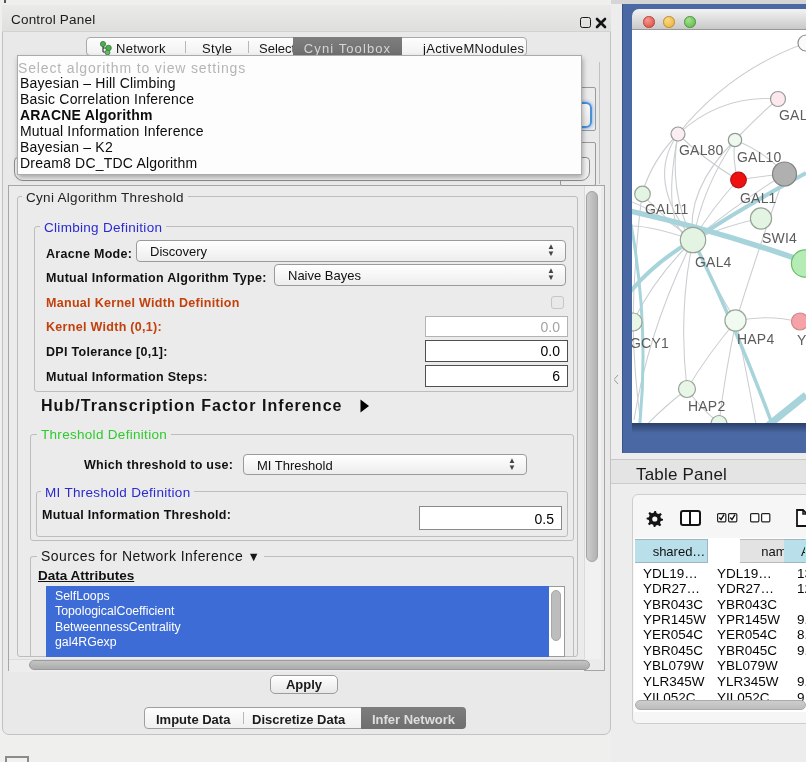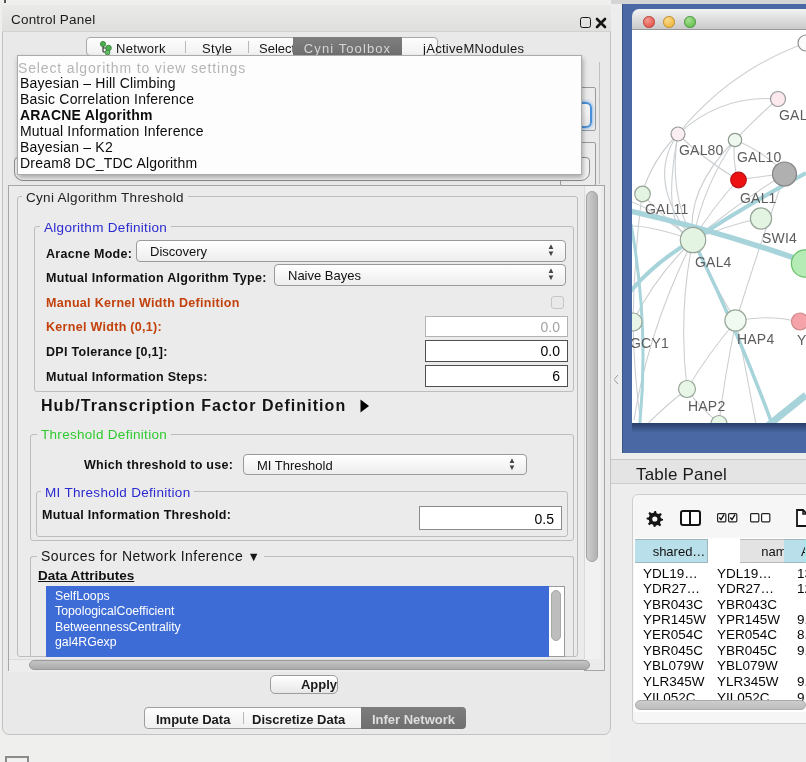--- a/index.html
+++ b/index.html
@@ -9,21 +9,21 @@
   
   #cpwin{left:2px;top:5px;width:609px;height:730px;background:#e9e9e9;
     border:1px solid #c2c2c2;border-radius:3px 3px 7px 7px;box-sizing:border-box;}
   #cptitle{left:2px;top:5px;width:609px;height:27px;
     background:linear-gradient(#eaeae9,#dfdfde);border-bottom:1px solid #d2d2d2;
     border-radius:3px 3px 0 0;box-sizing:border-box;text-align:center;}
   #cptitle span{position:absolute;left:9px;top:7px;font-size:13.5px;letter-spacing:0.2px;color:#1b1b1b;}
   #minbox{left:580px;top:17px;width:11px;height:11px;border:1.7px solid #181818;border-radius:2.5px;box-sizing:border-box;}
   #closex{left:595px;top:17px;}
   
-  #tabbar{left:86px;top:37px;width:352px;height:19px;background:linear-gradient(#fdfdfd,#f1f1f1);
+  #tabbar{left:86px;top:37px;width:441px;height:19px;background:linear-gradient(#fdfdfd,#f1f1f1);
     border:1px solid #a9a9a9;border-radius:4px;box-sizing:border-box;}
   .tabsep{position:absolute;top:3px;width:1px;height:12px;background:#b8b8b8;}
   .tabtxt{position:absolute;top:2.5px;font-size:13px;letter-spacing:0.3px;color:#161616;}
   #tabsel{position:absolute;left:206px;top:-1px;width:109px;height:19px;background:linear-gradient(#7e7e7e,#6e6e6e);
     color:#d5d5d5;text-align:center;font-size:13px;letter-spacing:1.1px;padding-top:3.5px;box-sizing:border-box;}
   
   #spane{left:8px;top:185px;width:597px;height:486px;border:1px solid #a6a6a6;background:#ebebeb;box-sizing:border-box;}
   #vtrack{left:584px;top:186px;width:16px;height:473px;background:#f1f1f1;border-left:1px solid #dadada;}
   #vthumb{left:586px;top:191px;width:12px;height:371px;border-radius:6px;
     background:linear-gradient(90deg,#cdcdcd,#b2b2b2);border:1px solid #a2a2a2;box-sizing:border-box;}
@@ -44,21 +44,21 @@
   .tfield{position:absolute;background:#fff;border:1px solid #b3b3b3;box-sizing:border-box;
     font-size:14px;text-align:right;padding:2px 7px 0 0;}
   .tdark{border:1.5px solid #4f4f4f;}
   
   #dlist{left:46px;top:586px;width:519px;height:71px;background:#fff;border:1px solid #9a9a9a;box-sizing:border-box;}
   #dsel{left:46px;top:586px;width:503px;height:71px;background:#3d6cd7;}
   .litem{position:absolute;left:55px;font-size:12.3px;color:#fff;white-space:nowrap;}
   #lvthumb{left:551px;top:590px;width:10px;height:51px;border-radius:5px;background:#bdbdbd;border:1px solid #a8a8a8;box-sizing:border-box;}
   
   #apply{left:270px;top:675px;width:68px;height:19px;border:1px solid #9c9c9c;border-radius:5px;
-    background:linear-gradient(#ffffff,#e7e7e7);text-align:right;font-size:13px;font-weight:bold;color:#1a1a1a;
+    background:linear-gradient(#ffffff,#e7e7e7);text-align:center;font-size:13px;font-weight:bold;color:#1a1a1a;
     padding-top:1px;box-sizing:border-box;}
   
   #btabs{left:144px;top:707px;width:321px;height:22px;background:linear-gradient(#fdfdfd,#f0f0f0);
     border:1px solid #9f9f9f;border-radius:4px;box-sizing:border-box;}
   .btxt{position:absolute;top:4px;font-size:13px;font-weight:bold;color:#1c1c1c;}
   #bsel{position:absolute;left:216px;top:-1px;width:105px;height:22px;background:linear-gradient(#7d7d7d,#6f6f6f);
     border-radius:0 4px 4px 0;color:#dedede;text-align:center;font-size:13px;font-weight:bold;padding-top:5px;box-sizing:border-box;}
   
   #popup{left:17px;top:55px;width:563px;height:118px;background:#fdfdfd;border:1px solid #ababab;
     box-shadow:1px 3px 5px rgba(0,0,0,0.3);z-index:40;}
@@ -121,40 +121,40 @@
   <div id="spane" class="abs"></div>
   <div id="vtrack" class="abs"></div>
   <div id="vthumb" class="abs"></div>
   <div id="htrack" class="abs"></div>
   <div id="hthumb" class="abs"></div>
 
   <div class="grp" style="left:17px;top:196px;width:561px;height:461px;"></div>
   <span class="grplbl" style="left:22px;top:190px;color:#222;">Cyni Algorithm Threshold</span>
 
   <div class="grp" style="left:34px;top:226px;width:540px;height:166px;"></div>
-  <span class="grplbl blue" style="left:40px;top:220px;">Algorithm Definition</span>
+  <span class="grplbl blue" style="left:40px;top:220px;">Climbing Definition</span>
 
   <span class="blbl" style="left:46px;top:247px;">Aracne Mode:</span>
   <div class="combo" style="left:136px;top:240px;width:430px;">Discovery<span class="cararea">▲<br>▼</span></div>
   <span class="blbl" style="left:46px;top:271px;">Mutual Information Algorithm Type:</span>
   <div class="combo" style="left:274px;top:264px;width:292px;">Naive Bayes<span class="cararea">▲<br>▼</span></div>
 
   <span class="glbl" style="left:46px;top:296px;">Manual Kernel Width Definition</span>
   <div class="abs" style="left:551px;top:296px;width:13px;height:13px;border:1px solid #c6c6c6;border-radius:3px;background:#e9e9e9;box-sizing:border-box;"></div>
 
   <span class="glbl" style="left:46px;top:320px;">Kernel Width (0,1):</span>
   <div class="tfield" style="left:425px;top:316px;width:143px;height:21px;color:#a3a3a3;">0.0</div>
 
   <span class="blbl" style="left:46px;top:345px;">DPI Tolerance [0,1]:</span>
   <div class="tfield tdark" style="left:425px;top:340px;width:143px;height:22px;color:#000;">0.0</div>
 
   <span class="blbl" style="left:46px;top:370px;">Mutual Information Steps:</span>
   <div class="tfield tdark" style="left:425px;top:365px;width:143px;height:22px;color:#000;">6</div>
 
-  <span class="abs" style="left:41px;top:397px;font-size:16px;letter-spacing:1.05px;font-weight:bold;color:#131313;">Hub/Transcription Factor Definition</span>
+  <span class="abs" style="left:41px;top:397px;font-size:16px;letter-spacing:1.05px;font-weight:bold;color:#131313;">Hub/Transcription Factor Inference</span>
   <svg class="abs" style="left:359px;top:399px;" width="11" height="14" viewBox="0 0 11 14">
       <path d="M1.5 0.5 L10 7 L1.5 13.5 Z" fill="#000"></path>
     </svg>
 
   <div class="grp" style="left:30px;top:434px;width:544px;height:107px;"></div>
   <span class="grplbl green" style="left:37px;top:427px;">Threshold Definition</span>
 
   <span class="blbl" style="left:84px;top:458px;">Which threshold to use:</span>
   <div class="combo" style="left:243px;top:454px;width:284px;height:21px;">MI Threshold<span class="cararea">▲<br>▼</span></div>
 

